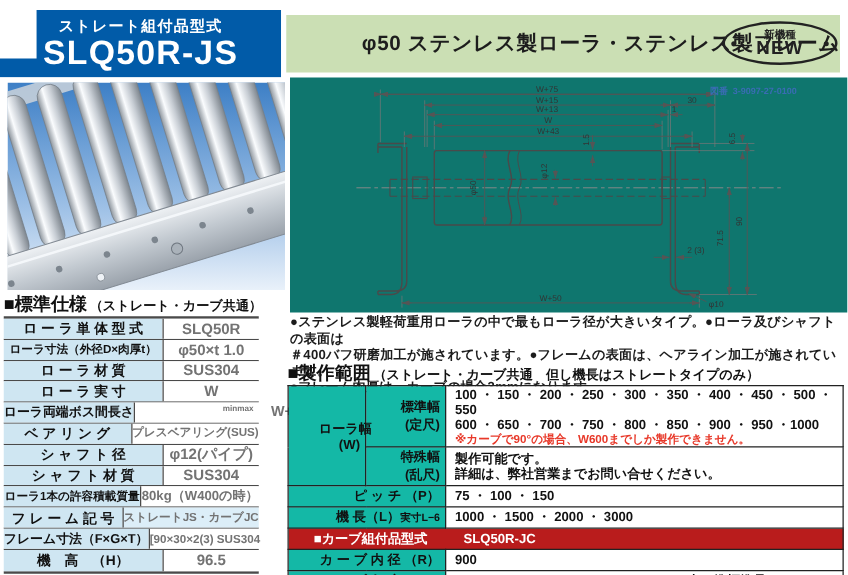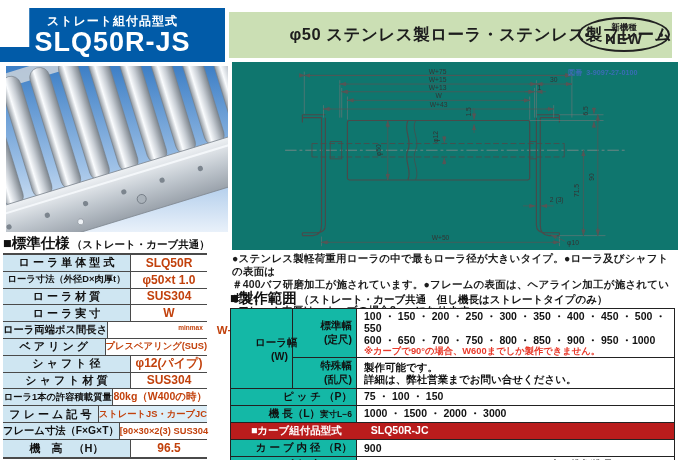--- a/index.html
+++ b/index.html
@@ -41,21 +41,21 @@
   .sec-head .h2{font-size:10.5px;font-weight:bold;margin-left:2px;}
 
   
   #spec-table{position:absolute;left:3px;top:253px;width:204px;border-top:2px solid #4a4a4a;border-bottom:2px solid #4a4a4a;}
   .spec-row{display:flex;height:16.8px;border-bottom:1.4px solid #4a4a4a;box-sizing:border-box;}
   .spec-row:last-child{border-bottom:none;}
   .spec-label{width:127px;background:#cfe6f2;display:flex;align-items:center;justify-content:center;
     font-size:11px;font-weight:bold;color:#111;white-space:nowrap;}
   .spec-label.small{font-size:9.3px;}
   .spec-value{flex:1;background:#fff;display:flex;align-items:center;justify-content:center;
-    border-left:1.4px solid #4a4a4a;font-size:12px;font-weight:bold;color:#c2410c;white-space:nowrap;}
+    border-left:1.4px solid #4a4a4a;font-size:12px;font-weight:bold;color:#737373;white-space:nowrap;}
   .spec-value.small{font-size:9.3px;}
   .spec-value.blue{background:#dceef8;}
   .minmax{display:flex;flex-direction:row;width:100%;padding-left:48px;}
   .mm-sups{display:flex;justify-content:space-between;font-size:6.5px;line-height:6px;padding:0 14px 0 22px;font-weight:bold;}
   .mm-main{font-size:11.5px;line-height:10px;text-align:center;font-weight:bold;}
 
   
   #prod-table{position:absolute;left:230px;top:308px;width:444px;border-collapse:collapse;table-layout:fixed;}
   #prod-table td{border:1.2px solid #222;font-size:10.5px;font-weight:bold;color:#111;
     padding:1px 4px;box-sizing:border-box;vertical-align:middle;}

